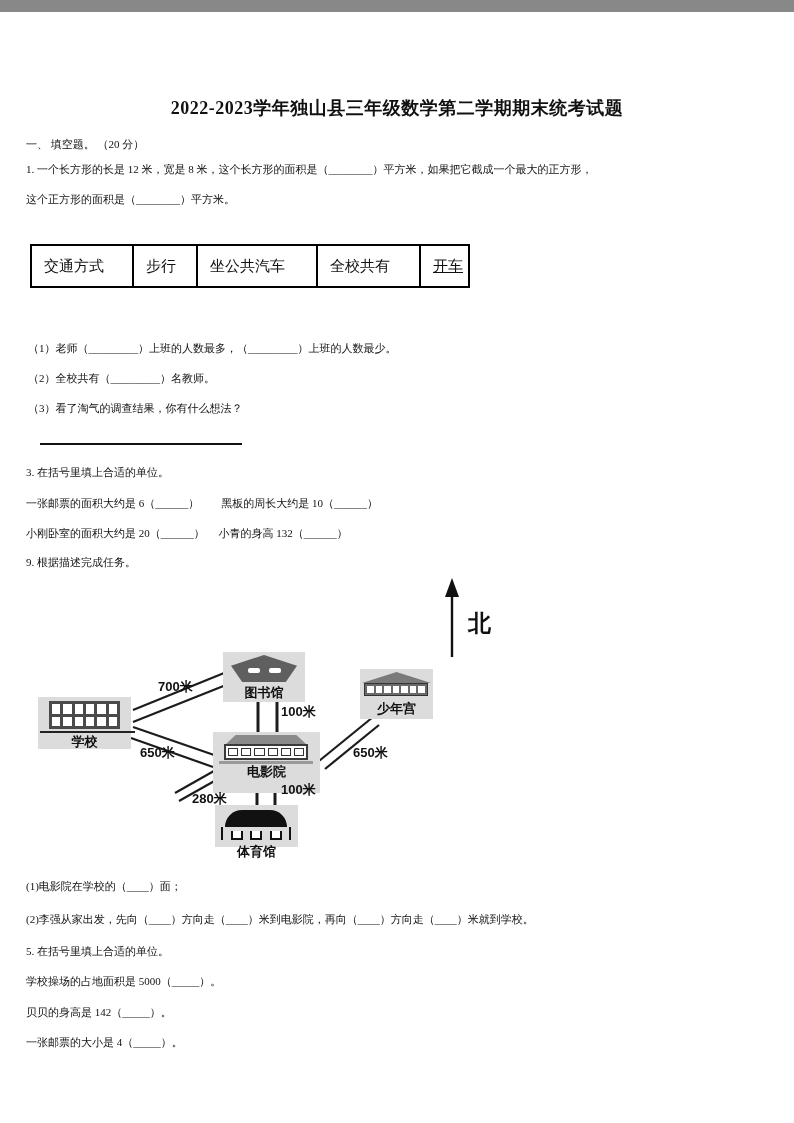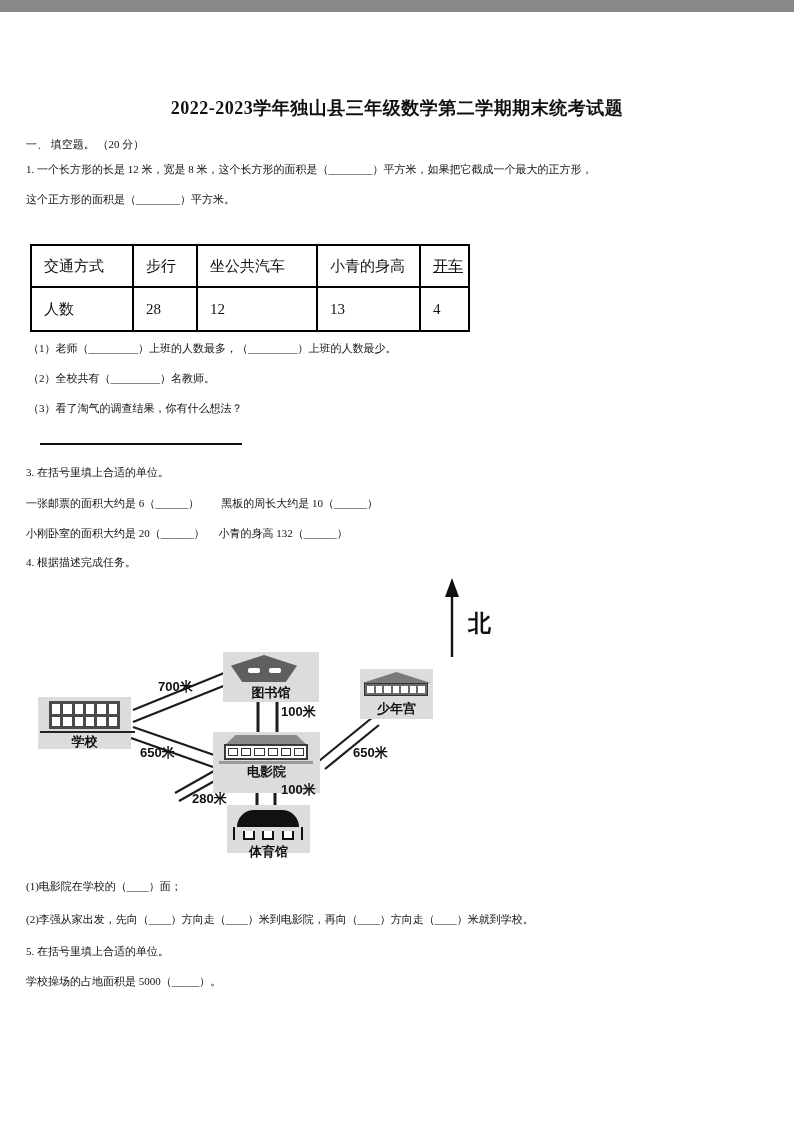--- a/index.html
+++ b/index.html
@@ -83,44 +83,37 @@
   <div class="line" style="left:26px; top:147px;">1. 一个长方形的长是 12 米，宽是 8 米，这个长方形的面积是（________）平方米，如果把它截成一个最大的正方形，</div>
   <div class="line" style="left:26px; top:177px;">这个正方形的面积是（________）平方米。</div>
 
 
   <table class="survey">
     <tbody>
         <tr class="hdr">
       <td class="c1">交通方式</td>
       <td class="c2">步行</td>
       <td class="c3">坐公共汽车</td>
-      <td class="c4">小青的身高</td>
+      <td class="c4">全校共有</td>
       <td class="c5">开车</td>
-    </tr>
-    <tr class="dat">
-      <td>人数</td>
-      <td>28</td>
-      <td>12</td>
-      <td>13</td>
-      <td>4</td>
     </tr>
   </tbody>
     </table>
 
   <div class="line" style="left:28px; top:326px;text-align:right;">（1）老师（_________）上班的人数最多，（_________）上班的人数最少。</div>
   <div class="line" style="left:28px; top:356px;">（2）全校共有（_________）名教师。</div>
   <div class="line" style="left:28px; top:386px;">（3）看了淘气的调查结果，你有什么想法？</div>
 
   <div class="ansline"></div>
 
   <div class="line" style="left:26px; top:450px;">3. 在括号里填上合适的单位。</div>
   <div class="line" style="left:26px; top:481px;">一张邮票的面积大约是 6（______）　　黑板的周长大约是 10（______）</div>
   <div class="line" style="left:26px; top:511px;">小刚卧室的面积大约是 20（______）　 小青的身高 132（______）</div>
 
-  <div class="line" style="left:26px; top:540px;">4. 根据描述完成任务。</div>
+  <div class="line" style="left:26px; top:540px;">9. 根据描述完成任务。</div>
 
   <div class="map">
 
     <svg width="540" height="300" viewBox="0 0 540 300">
 
       <g>
         <line x1="432" y1="87" x2="432" y2="24" stroke="#111" stroke-width="2.4"></line>
         <polygon points="432,8 425,27 439,27" fill="#111"></polygon>
       </g>
 
@@ -157,21 +150,21 @@
           <div class="win"></div>
           <div class="win"></div>
           <div class="win"></div>
           <div class="win"></div>
           <div class="win"></div>
       </div>
       <div class="sch-base"></div>
       <div class="blbl" style="top:36px;">学校</div>
     </div>
 
-    <div class="blk" style="left:203px; top:82px; width:96px; height:50px;">
+    <div class="blk" style="left:203px; top:82px; width:82px; height:50px;">
       <div class="lib-p"></div>
       <div class="lib-w" style="left:25px;"></div>
       <div class="lib-w" style="left:46px;"></div>
       <div class="blbl" style="top:32px;">图书馆</div>
     </div>
 
     <div class="blk" style="left:340px; top:99px; width:73px; height:50px;">
       <div class="pal-r"></div>
       <div class="pal-b">
         <div class="win"></div>
@@ -193,21 +186,21 @@
           <div class="winb"></div>
           <div class="winb"></div>
           <div class="winb"></div>
           <div class="winb"></div>
       </div>
       <div class="cin-base"></div>
       <div class="blbl" style="top:31px;">电影院</div>
     </div>
 
 
-    <div class="blk" style="left:207px; top:235px; width:83px; height:48px;text-decoration:underline;">
+    <div class="blk" style="left:195px; top:235px; width:83px; height:42px;text-decoration:underline;">
       <div class="gym-d"></div>
       <div class="gym-s">
         <div class="gym-bar"></div>
         <div class="gym-w"></div>
         <div class="gym-w"></div>
         <div class="gym-w"></div>
         <div class="gym-bar"></div>
       </div>
       <div class="blbl" style="top:38px;">体育馆</div>
     </div>
@@ -218,14 +211,16 @@
     <div class="dist" style="left:333px; top:174px;">650米</div>
     <div class="dist" style="left:172px; top:220px;">280米</div>
     <div class="dist" style="left:261px; top:211px;">100米</div>
   </div>
 
   <div class="line" style="left:26px; top:864px;">(1)电影院在学校的（____）面；</div>
   <div class="line" style="left:26px; top:897px;">(2)李强从家出发，先向（____）方向走（____）米到电影院，再向（____）方向走（____）米就到学校。</div>
 
   <div class="line" style="left:26px; top:929px;">5. 在括号里填上合适的单位。</div>
   <div class="line" style="left:26px; top:959px;">学校操场的占地面积是 5000（_____）。</div>
+  <div class="line" style="left:26px; top:990px;">贝贝的身高是 142（_____）。</div>
+  <div class="line" style="left:26px; top:1020px;">一张邮票的大小是 4（_____）。</div>
 
 </div>
 
 </body></html>

